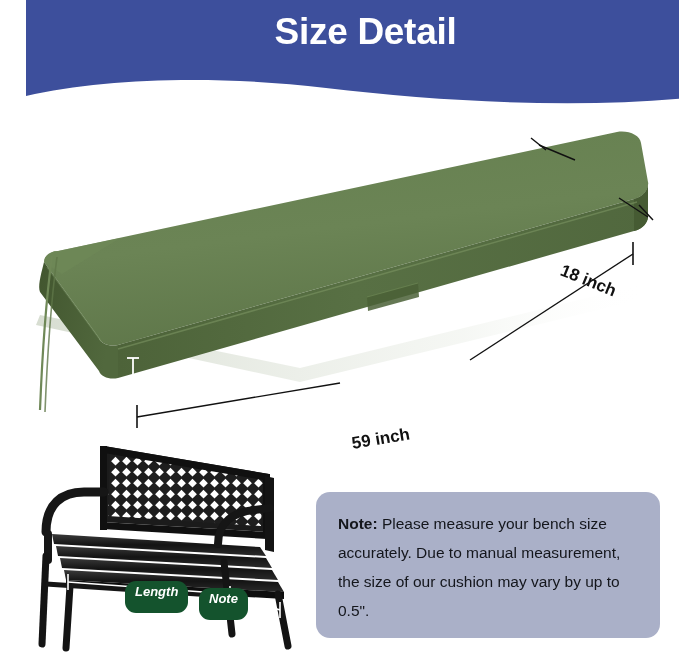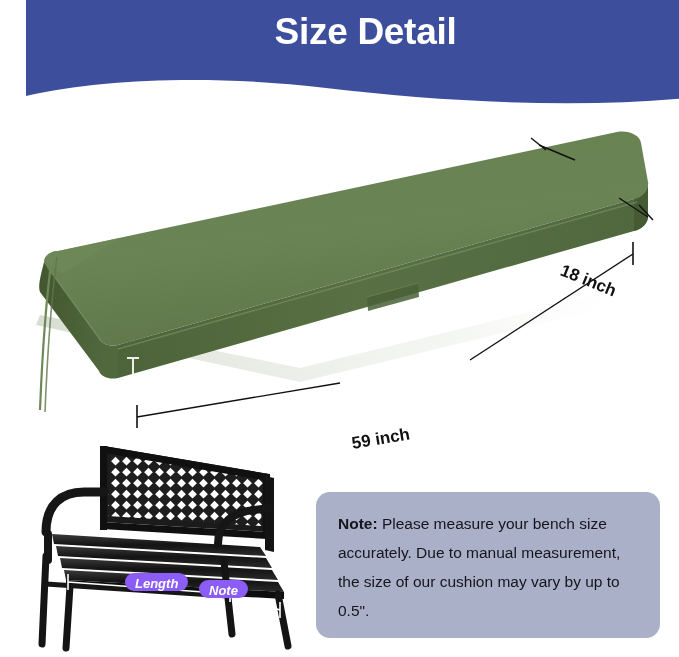--- a/index.html
+++ b/index.html
@@ -97,29 +97,30 @@
     height: 220px;
   }
   #bench-figure svg {
     position: absolute;
     left: 0;
     top: 0;
     display: block;
   }
   .bench-pill {
     position: absolute;
-    background: #8b5cf6;
+    background: #14532d;
     color: #ffffff;
     font-family: "Liberation Sans", sans-serif;
     font-size: 13px;
     font-weight: bold;
     font-style: italic;
-    padding: 3px 10px 0 10px;
+    padding: 3px 10px 14px 10px;
     border-radius: 11px;
     white-space: nowrap;
+    margin-top: 8px;
   }
   #pill-length { left: 125px; top: 573px; }
   #pill-width  { left: 199px; top: 580px; }
 
   
   #note-box {
     position: absolute;
     left: 316px;
     top: 492px;
     width: 344px;

